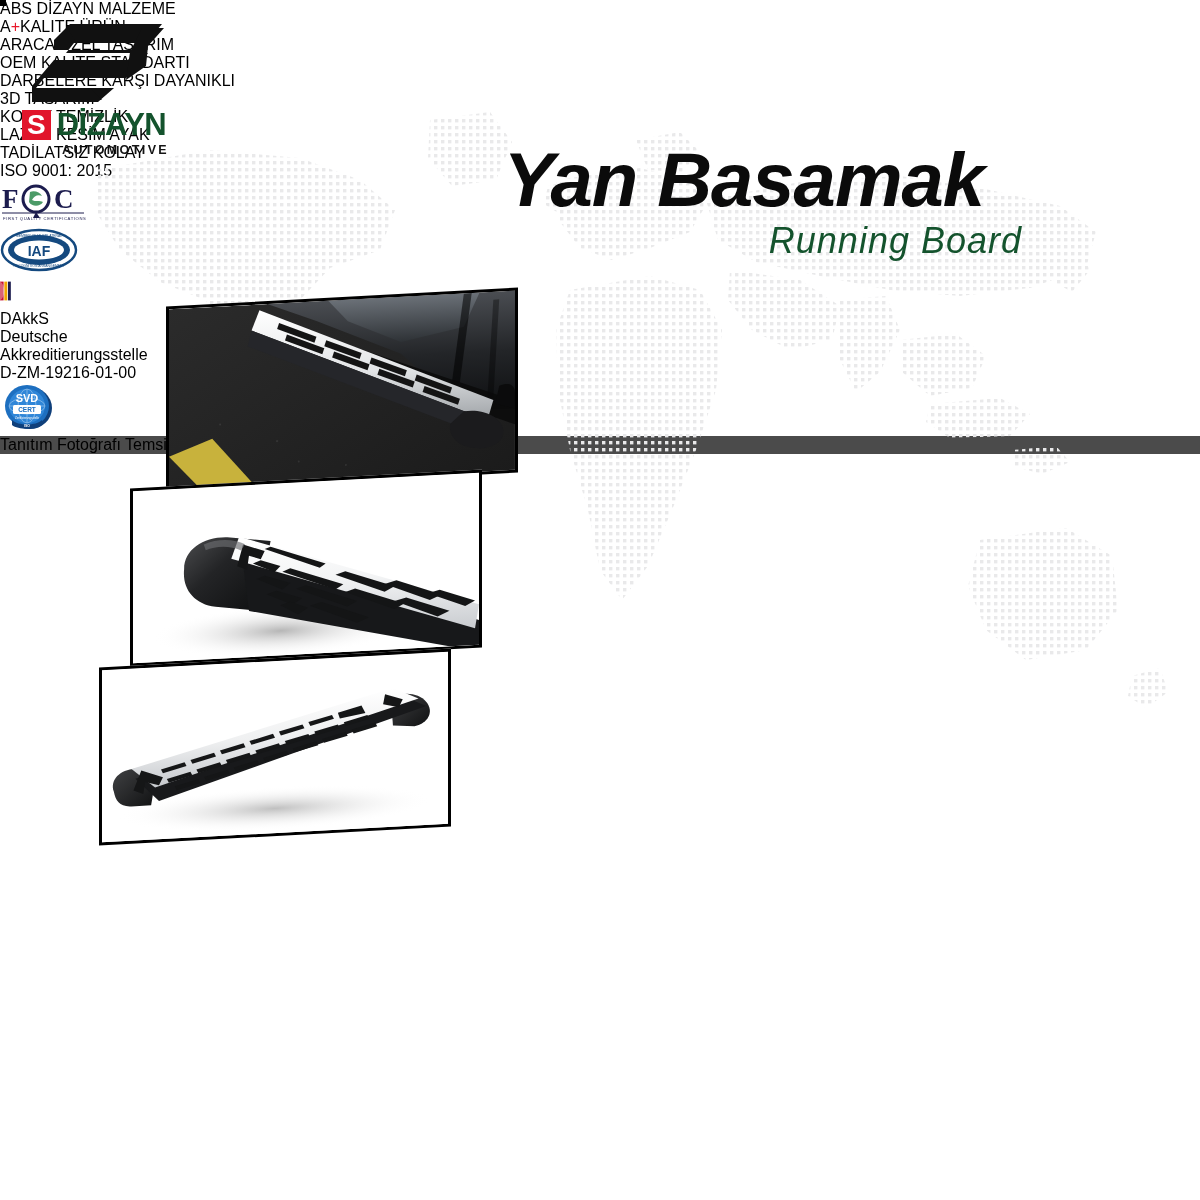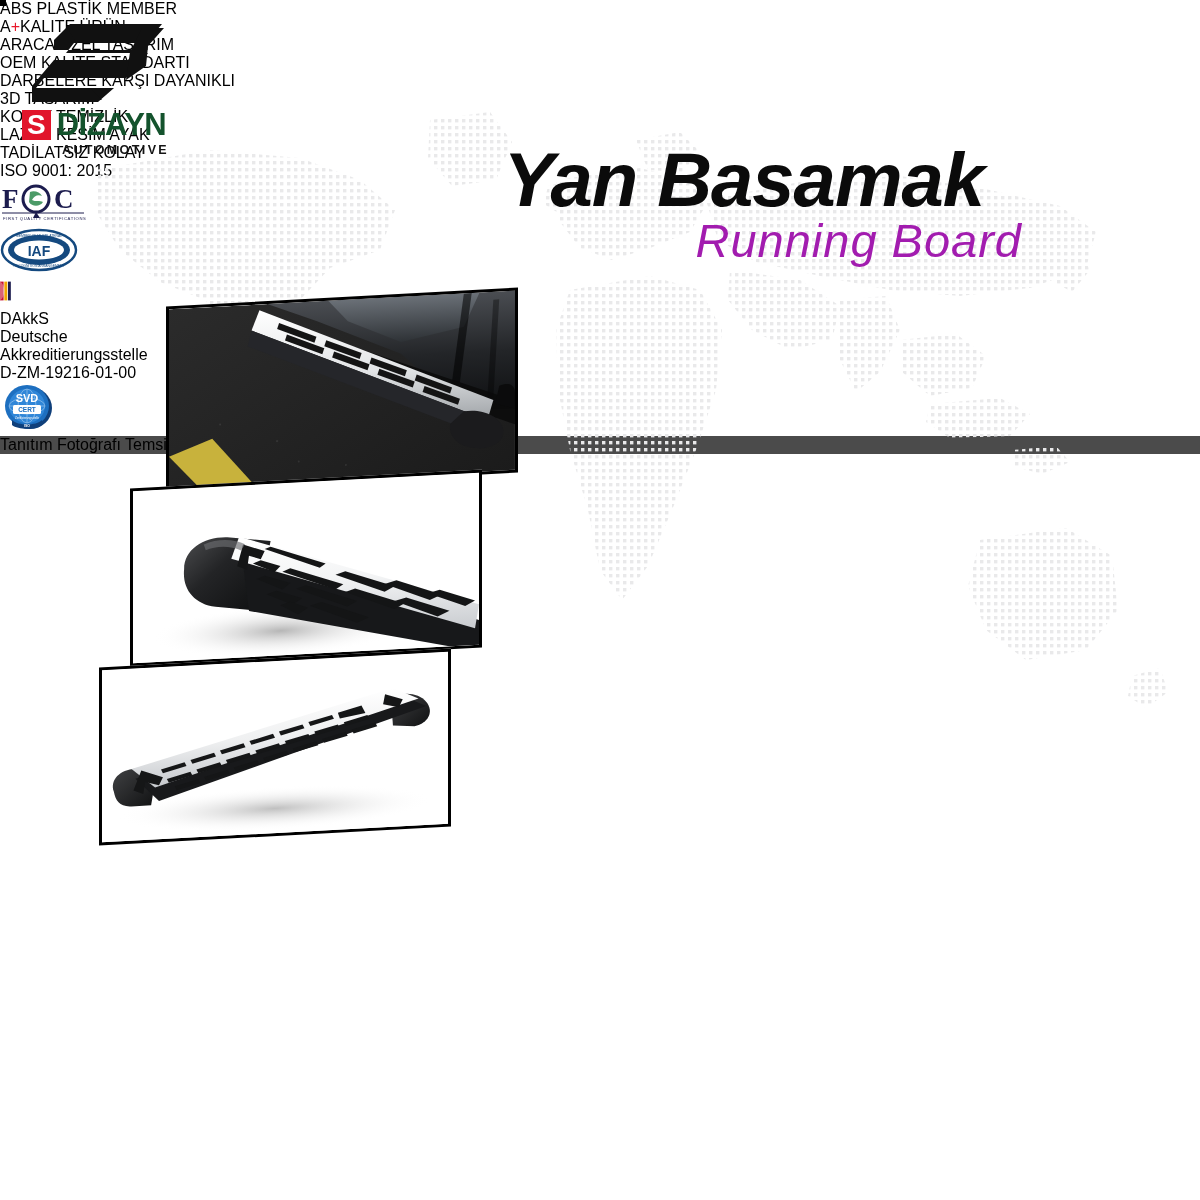--- a/index.html
+++ b/index.html
@@ -74,24 +74,24 @@
   #title{
     font-size:76px;
     font-weight:bold;
     font-style:italic;
     letter-spacing:-1px;
     color:#0b0b0b;
     line-height:84px;
     padding-right:60px;
   }
   #subtitle{
-    font-size:47px;
+    font-size:36px;
     font-style:italic;
     letter-spacing:1px;
-    color:#a21caf;
+    color:#14532d;
     line-height:46px;
     padding-right:22px;
     margin-top:-4px;
     font-weight:500;
   }
 
   
   .photo-frame{
     position:absolute;
     border:3px solid #000000;
@@ -500,21 +500,21 @@
         <path d="M150 96 C176 100 202 112 214 126 L198 130
                  C186 118 164 108 144 104 Z" fill="#141516"></path>
       </svg>
     </div>
   </div>
 
   <div id="features">
 
     <div class="feature-row w-reg">
       <span class="dash"></span>
-      <span class="feature-text">ABS PLASTİK MEMBER</span>
+      <span class="feature-text">ABS DİZAYN MALZEME</span>
     </div>
 
     <div class="feature-row w-bold">
       <span class="dash"></span>
       <span class="feature-text"><span>A</span><span class="plus" style="color: rgb(232, 25, 44);">+</span><span>KALITE ÜRÜN</span></span>
     </div>
 
     <div class="feature-row w-reg">
       <span class="dash"></span>
       <span class="feature-text">ARACA ÖZEL TASARIM</span>

